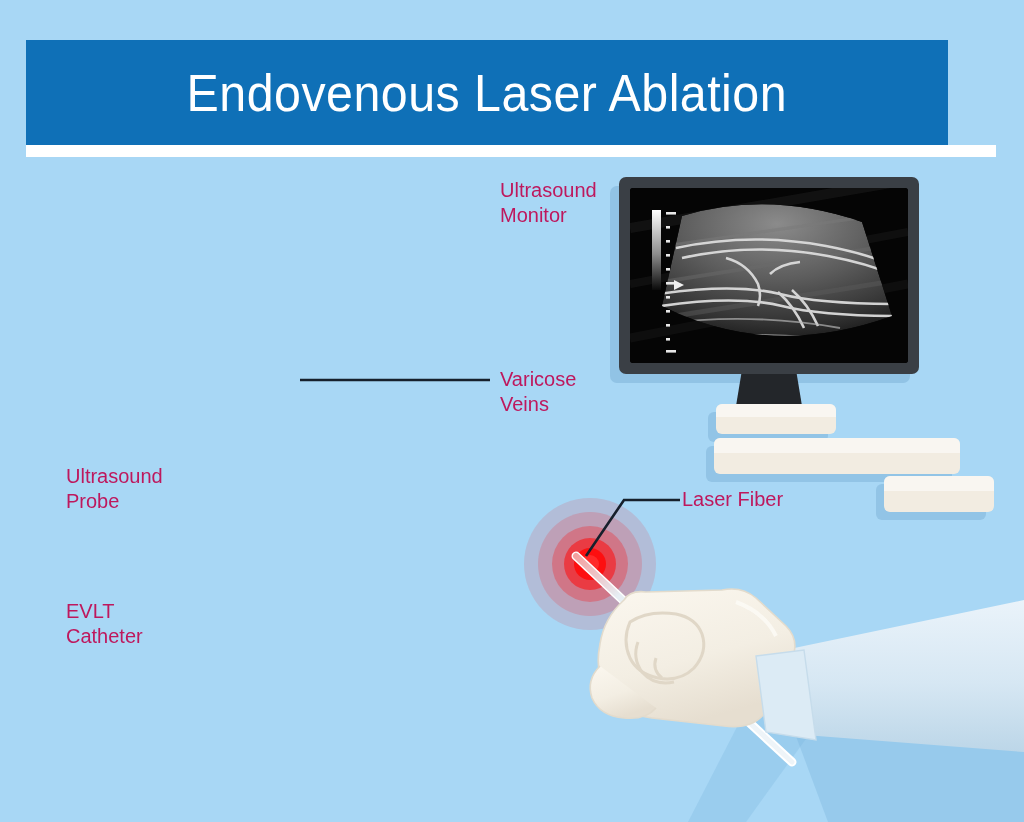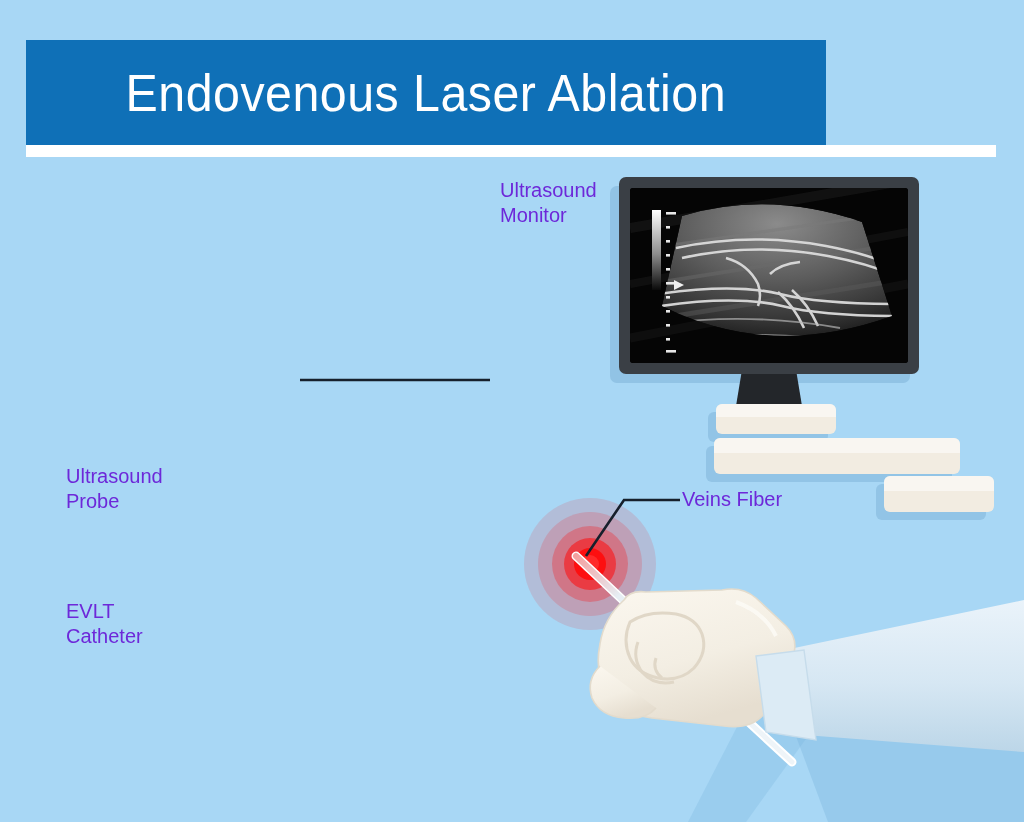--- a/index.html
+++ b/index.html
@@ -6,21 +6,21 @@
   html,body{margin:0;padding:0;}
   body{
     width:1024px;height:822px;overflow:hidden;
     background:#a8d7f5;
     font-family:"Liberation Sans","DejaVu Sans",sans-serif;
   }
   #stage{position:relative;width:1024px;height:822px;}
 
   
   .title-bar{
-    position:absolute;left:26px;top:40px;width:800px;height:105px;
+    position:absolute;left:26px;top:40px;width:922px;height:105px;
     background:#0f70b7;
     display:flex;align-items:center;justify-content:center;
   }
   .title-text{
     color:#ffffff;font-size:52px;letter-spacing:.5px;
     font-weight:400;white-space:nowrap;
     transform:scaleX(.93);transform-origin:center;
   }
   .title-underline{
     position:absolute;left:26px;top:145px;width:970px;height:12px;
@@ -29,21 +29,21 @@
 
   
   .left-panel{
     position:absolute;left:26px;top:157px;width:460px;height:637px;
     overflow:hidden;
   }
   .lp-bg{position:absolute;inset:0;background:#a8d7f5;}
 
   
   .lbl{
-    position:absolute;color:#6d28d9;font-size:20px;line-height:25px;
+    position:absolute;color:#be185d;font-size:20px;line-height:25px;
     white-space:pre;
   }
   .lbl-right{text-align:left;}
 
   
   .monitor{
     position:absolute;left:619px;top:177px;width:300px;height:197px;
     background:#3a3f45;border-radius:7px;
     box-shadow:-9px 9px 0 rgba(110,165,205,.40);
   }
@@ -222,21 +222,23 @@
     <div class="lbl" style="left:40px;top:442px;">EVLT
 Catheter</div>
   </div>
 
   <svg style="position:absolute;left:300px;top:370px;" width="200" height="20">
     <line x1="0" y1="10" x2="190" y2="10" stroke="#16202c" stroke-width="2.6"></line>
   </svg>
 
   <div class="lbl lbl-right" style="left:500px;top:178px;">Ultrasound
 Monitor</div>
-  <div class="lbl lbl-right" style="left:682px;top:487px;">Veins Fiber</div>
+  <div class="lbl lbl-right" style="left:500px;top:367px;">Varicose
+Veins</div>
+  <div class="lbl lbl-right" style="left:682px;top:487px;">Laser Fiber</div>
 
   <div class="monitor">
     <div class="screen">
       <svg width="278" height="175" viewBox="0 0 278 175">
         <defs>
           <linearGradient id="scaleGrad" x1="0" y1="0" x2="0" y2="1">
             <stop offset="0%" stop-color="#ffffff"></stop>
             <stop offset="55%" stop-color="#8d8d8d"></stop>
             <stop offset="100%" stop-color="#0a0a0a"></stop>
           </linearGradient>

